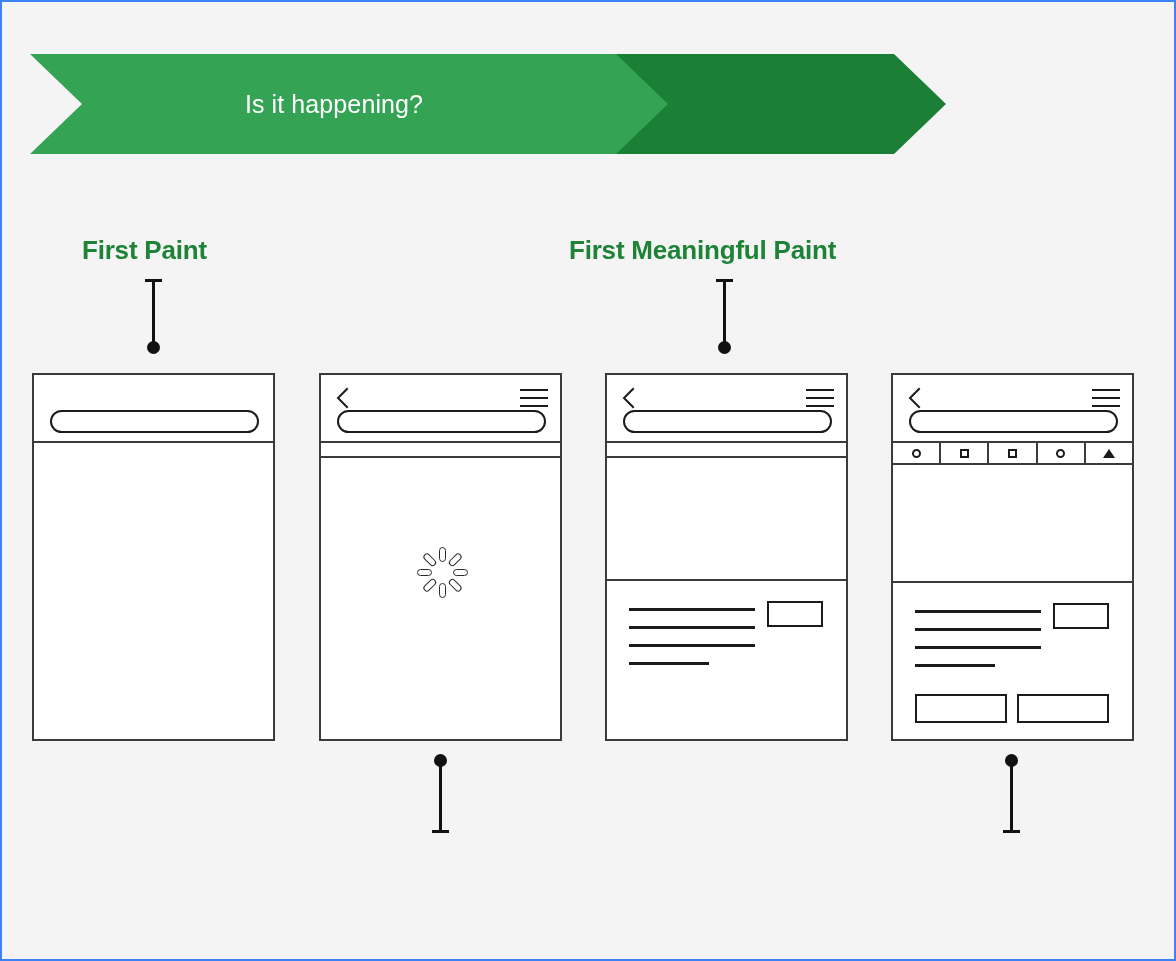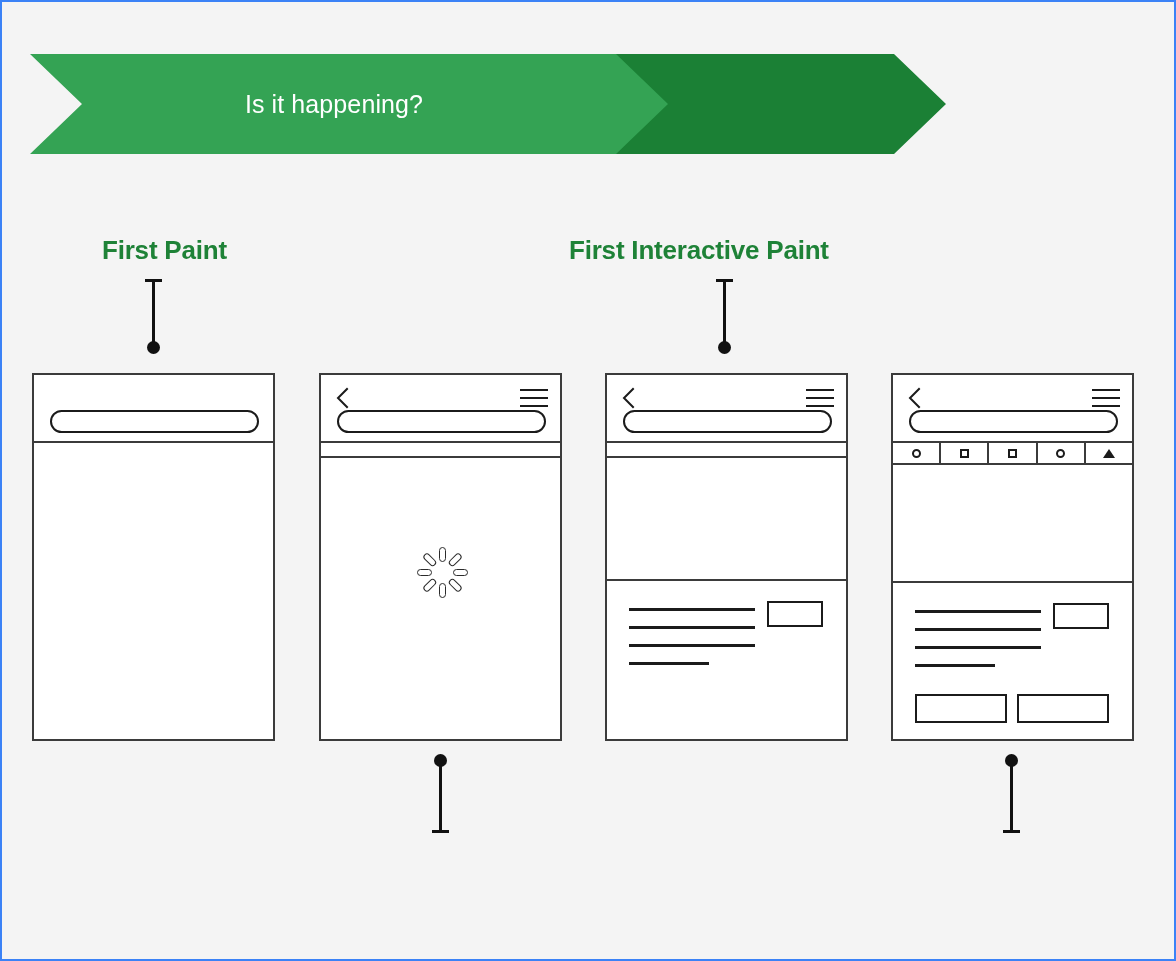--- a/index.html
+++ b/index.html
@@ -214,23 +214,23 @@
     </div>
 
     <div class="chev" style="left:586px; width:330px;">
       <svg width="330" height="100" viewBox="0 0 330 100">
         <polygon points="0,0 278,0 330,50 278,100 0,100 52,50" fill="#1b8035"></polygon>
       </svg>
     </div>
 
   </div>
 
-  <div class="metric-label" style="left:80px; top:233px;margin-left:20px;">First Paint</div>
-
-  <div class="metric-label" style="left:567px; top:233px;">First Interactive Paint</div>
+  <div class="metric-label" style="left:80px; top:233px;">First Paint</div>
+
+  <div class="metric-label" style="left:567px; top:233px;">First Meaningful Paint</div>
 
   <div class="connector" style="left:131px; top:277px; width:40px; height:76px;">
     <div class="conn-cap" style="top:0px;"></div>
     <div class="conn-stem" style="top:2px; height:65px;"></div>
     <div class="conn-dot" style="top:62px;"></div>
   </div>
 
   <div class="connector" style="left:702px; top:277px; width:40px; height:76px;">
     <div class="conn-cap" style="top:0px;"></div>
     <div class="conn-stem" style="top:2px; height:65px;"></div>

